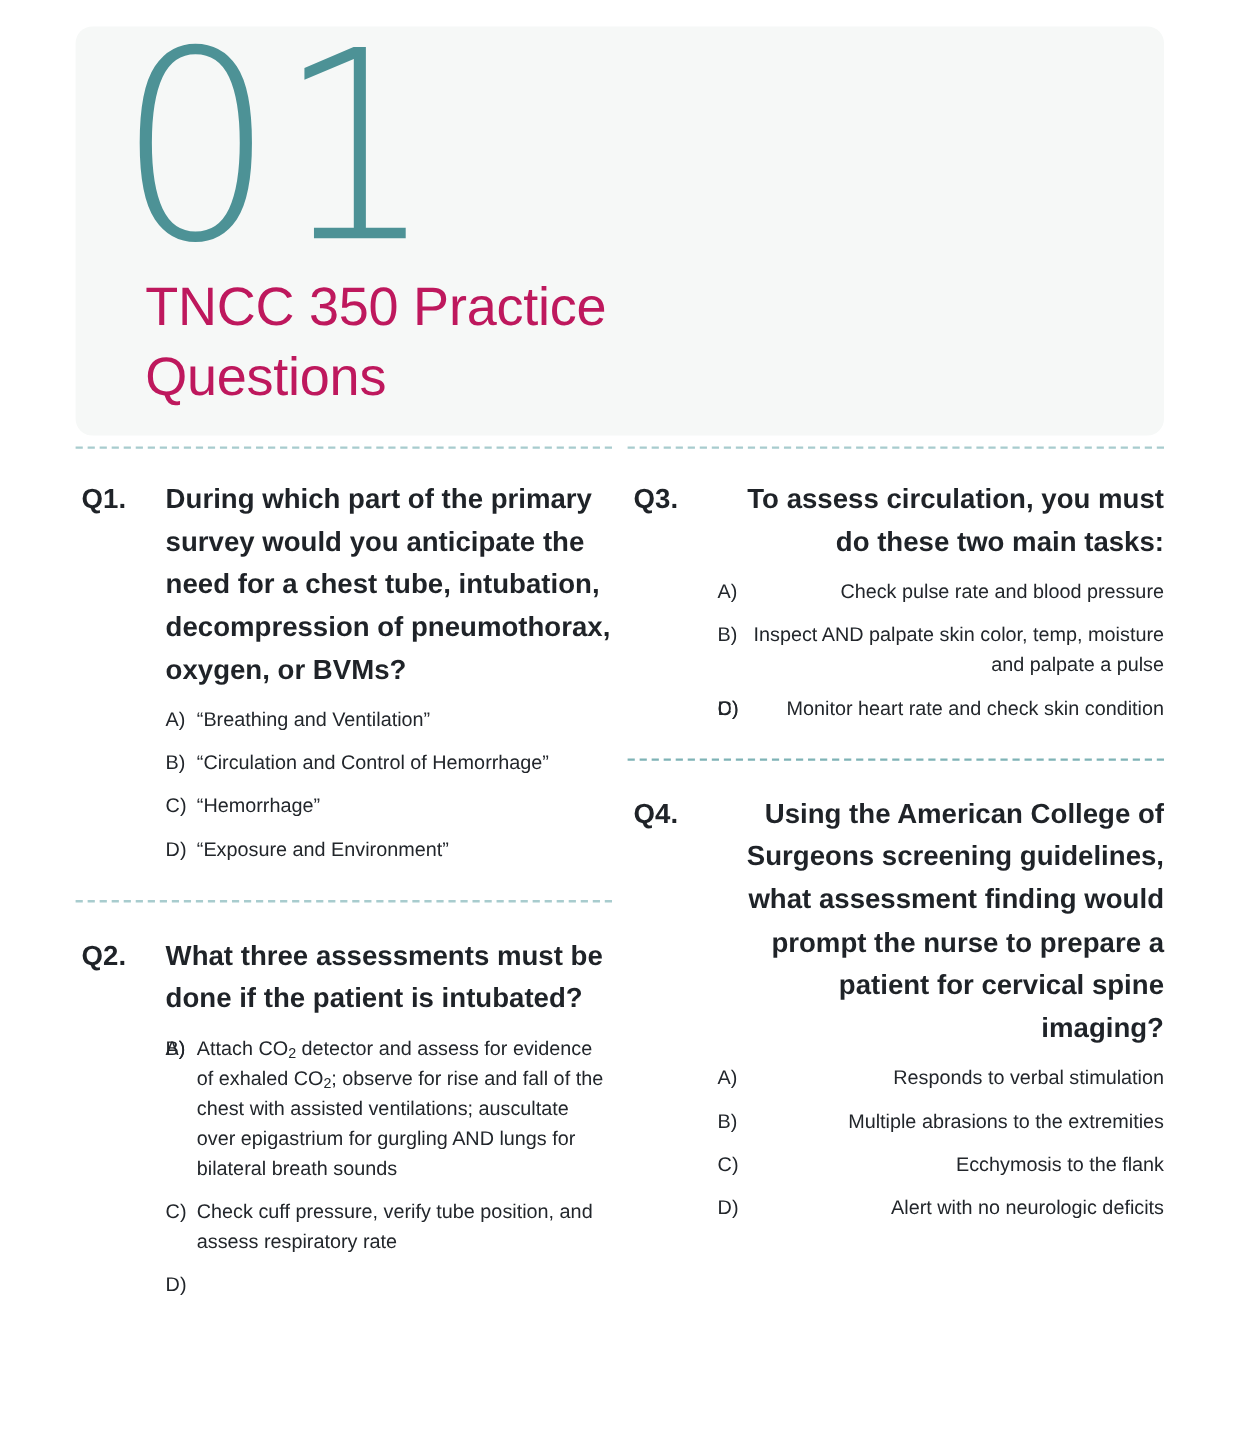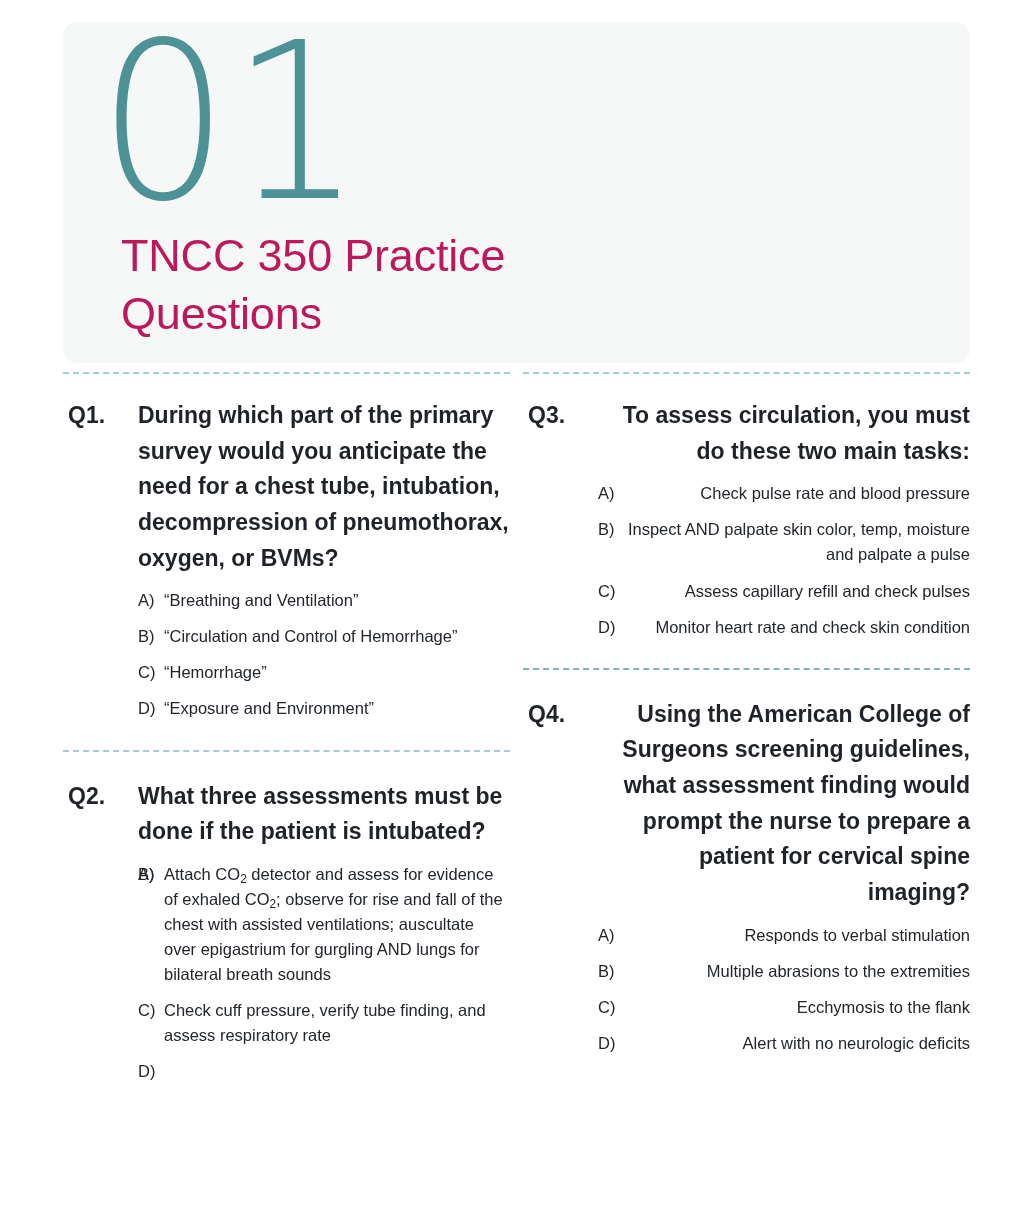--- a/index.html
+++ b/index.html
@@ -191,21 +191,21 @@
         <ul class="options">
           <li class="option">
             <span class="letter">A)</span>
           </li>
           <li class="option">
             <span class="letter">B)</span>
             <span>Attach CO<sub>2</sub> detector and assess for evidence of exhaled CO<sub>2</sub>; observe for rise and fall of the chest with assisted ventilations; auscultate over epigastrium for gurgling AND lungs for bilateral breath sounds</span>
           </li>
           <li class="option">
             <span class="letter">C)</span>
-            <span>Check cuff pressure, verify tube finding, and assess respiratory rate</span>
+            <span>Check cuff pressure, verify tube position, and assess respiratory rate</span>
           </li>
           <li class="option">
             <span class="letter">D)</span>
           </li>
         </ul>
       </div>
     </div>
 
     <div class="col col-right">
       <div class="divider divider-top"></div>
@@ -217,21 +217,20 @@
           <li class="option">
             <span class="letter">A)</span>
             <span>Check pulse rate and blood pressure</span>
           </li>
           <li class="option">
             <span class="letter">B)</span>
             <span>Inspect AND palpate skin color, temp, moisture and palpate a pulse</span>
           </li>
           <li class="option">
             <span class="letter">C)</span>
-            <span>Assess capillary refill and check pulses</span>
           </li>
           <li class="option">
             <span class="letter">D)</span>
             <span>Monitor heart rate and check skin condition</span>
           </li>
         </ul>
       </div>
 
       <div class="gap-after-q"></div>
       <div class="divider"></div>

